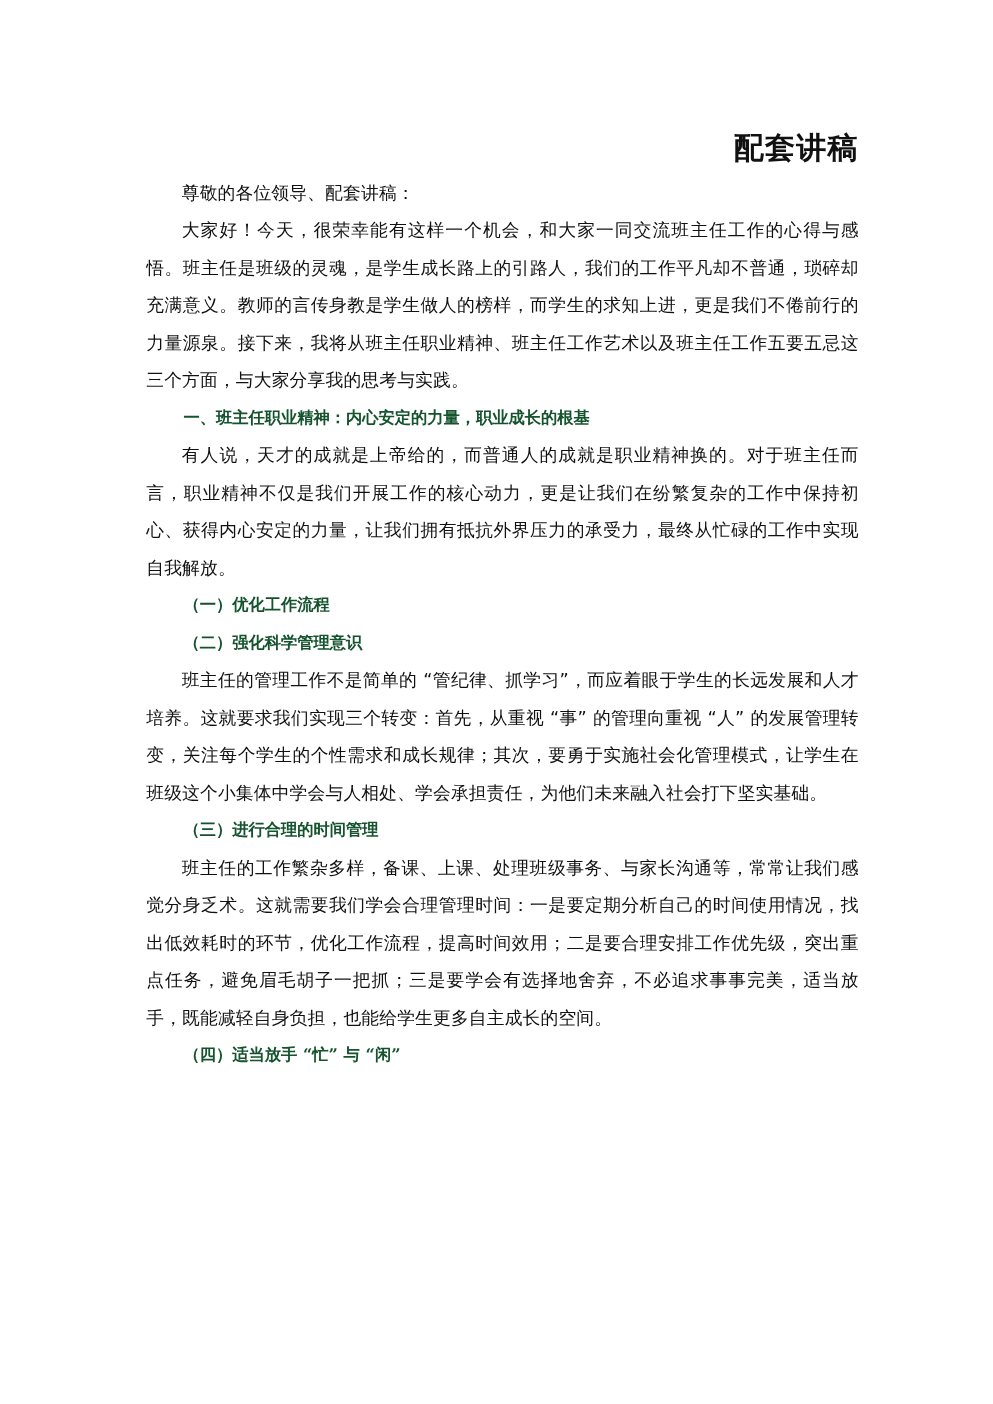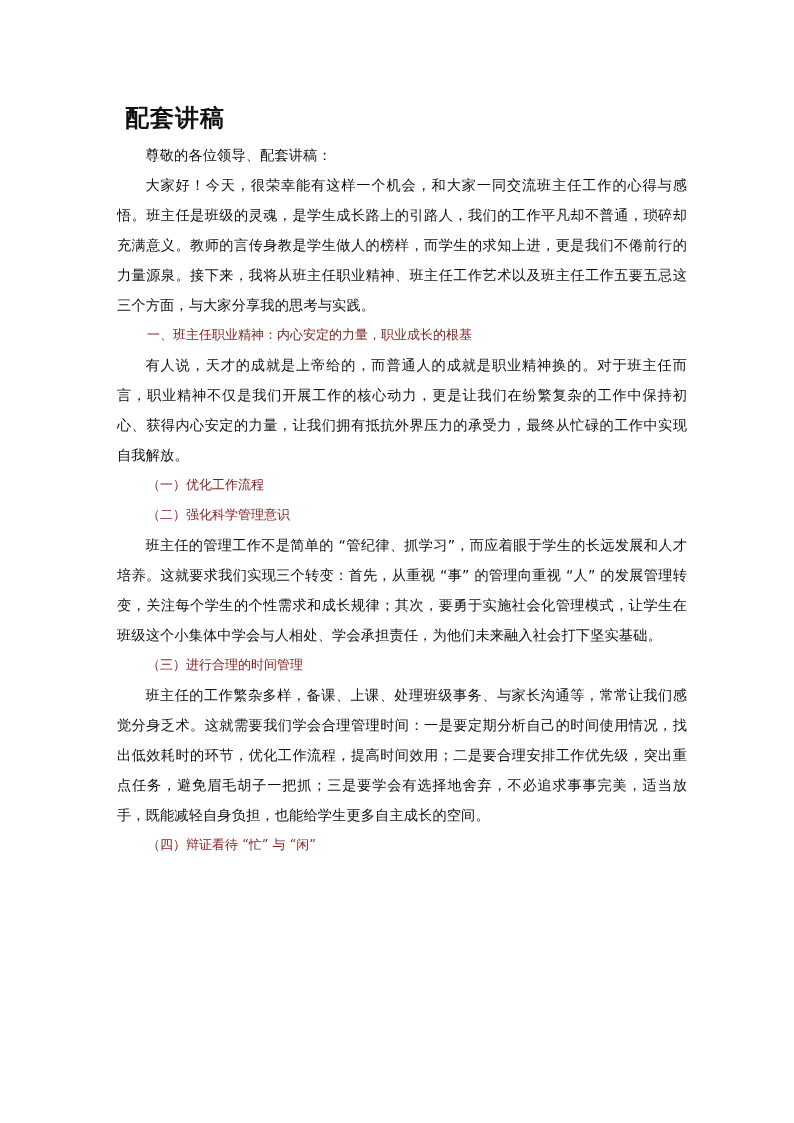--- a/index.html
+++ b/index.html
@@ -1,33 +1,33 @@
 <!DOCTYPE html>
 <html><head>
 <meta charset="utf-8">
 <style>
   html, body { margin: 0; padding: 0; background: #ffffff; }
   body { width: 794px; height: 1123px; position: relative; overflow: hidden;
          font-family: "DejaVu Sans", "Liberation Sans", sans-serif; color: #111; }
   .page { position: absolute; left: 117px; top: 100px; width: 570px; }
-  .title { text-align: left; font-size: 24px; font-weight: bold; line-height: 36px;
+  .title { text-align: right; font-size: 24px; font-weight: bold; line-height: 36px;
            margin: 0 0 4px 0; letter-spacing: 1px; padding-left: 8px; }
   .p { font-size: 14.2px; line-height: 30px; margin: 0; text-align: justify;
        text-indent: 2em; letter-spacing: 0.15px; }
   .h { font-size: 13px; line-height: 30px; margin: 0; text-indent: 2.3em;
-       font-family: "DejaVu Serif", "Liberation Serif", serif; font-weight: normal; color: #7f1d1d; }
+       font-family: "DejaVu Serif", "Liberation Serif", serif; font-weight: bold; color: #14532d; }
 </style>
 </head>
 <body>
 
 <div class="page">
   <h1 class="title">配套讲稿</h1>
   <p class="p">尊敬的各位领导、配套讲稿：</p>
   <p class="p">大家好！今天，很荣幸能有这样一个机会，和大家一同交流班主任工作的心得与感悟。班主任是班级的灵魂，是学生成长路上的引路人，我们的工作平凡却不普通，琐碎却充满意义。教师的言传身教是学生做人的榜样，而学生的求知上进，更是我们不倦前行的力量源泉。接下来，我将从班主任职业精神、班主任工作艺术以及班主任工作五要五忌这三个方面，与大家分享我的思考与实践。</p>
   <p class="h">一、班主任职业精神：内心安定的力量，职业成长的根基</p>
   <p class="p">有人说，天才的成就是上帝给的，而普通人的成就是职业精神换的。对于班主任而言，职业精神不仅是我们开展工作的核心动力，更是让我们在纷繁复杂的工作中保持初心、获得内心安定的力量，让我们拥有抵抗外界压力的承受力，最终从忙碌的工作中实现自我解放。</p>
   <p class="h">（一）优化工作流程</p>
   <p class="h">（二）强化科学管理意识</p>
   <p class="p">班主任的管理工作不是简单的 “管纪律、抓学习”，而应着眼于学生的长远发展和人才培养。这就要求我们实现三个转变：首先，从重视 “事” 的管理向重视 “人” 的发展管理转变，关注每个学生的个性需求和成长规律；其次，要勇于实施社会化管理模式，让学生在班级这个小集体中学会与人相处、学会承担责任，为他们未来融入社会打下坚实基础。</p>
   <p class="h">（三）进行合理的时间管理</p>
   <p class="p">班主任的工作繁杂多样，备课、上课、处理班级事务、与家长沟通等，常常让我们感觉分身乏术。这就需要我们学会合理管理时间：一是要定期分析自己的时间使用情况，找出低效耗时的环节，优化工作流程，提高时间效用；二是要合理安排工作优先级，突出重点任务，避免眉毛胡子一把抓；三是要学会有选择地舍弃，不必追求事事完美，适当放手，既能减轻自身负担，也能给学生更多自主成长的空间。</p>
-  <p class="h">（四）辩证看待 “忙” 与 “闲”</p>
+  <p class="h">（四）适当放手 “忙” 与 “闲”</p>
 </div>
 
 </body></html>

